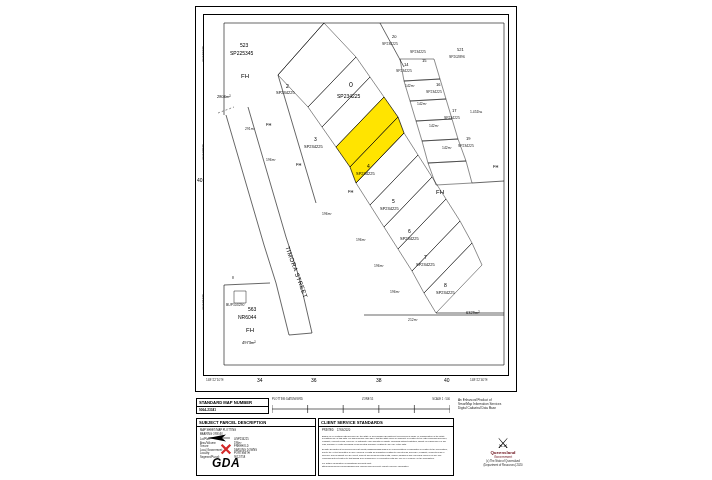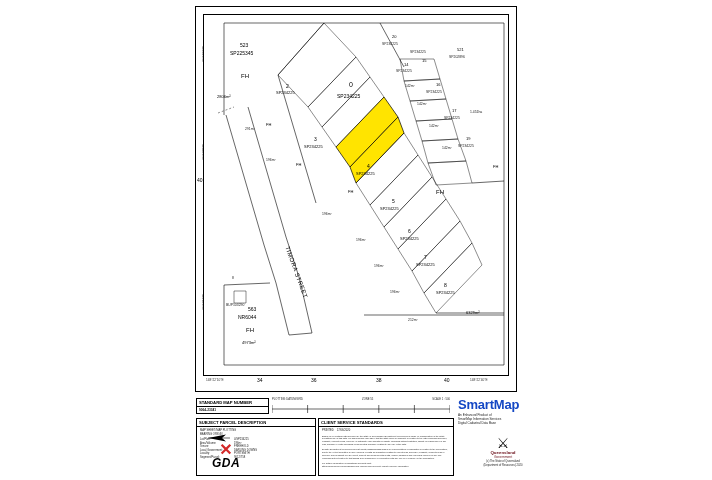--- a/index.html
+++ b/index.html
@@ -279,21 +279,20 @@
       <div class="tiny2" style="white-space:pre-line;margin-top:2px;font-size:2.2px;line-height:1.25;">Based on or contains data provided by the State of Queensland (Department of Resources) 2020. In consideration of the State permitting use of this data you acknowledge and agree that the State gives no warranty in relation to the data (including accuracy, reliability, completeness, currency or suitability) and accepts no liability (including without limitation, liability in negligence) for any loss, damage or costs (including consequential damage) relating to any use of the data.
 
 Despite Department of Resources best efforts, RESOURCES makes no representation or warranties in relation to the information, and to the extent permitted by law excludes or limits all warranties relating to correctness, accuracy, reliability, completeness or currency and all liability for any direct, indirect and consequential costs, losses, damages and expenses incurred in any way (including but not limited to that arising from negligence) in connection with any use of or reliance on the information.
 
 For further information on SmartMap products visit:
 https://www.qld.gov.au/housing/buying-owning-home/property-smart-resource-information</div>
     </div>
   </div>
 
   <div class="smartmap">
-    <div class="sm-title">SmartMap</div>
     <div class="sm-sub" style="white-space:pre-line;">An Enhanced Product of
 SmartMap Information Services
 Digital Cadastral Data Base</div>
   </div>
 
   <div class="gda">
     <div class="x">✕</div>
     <div class="t">GDA</div>
   </div>
 

